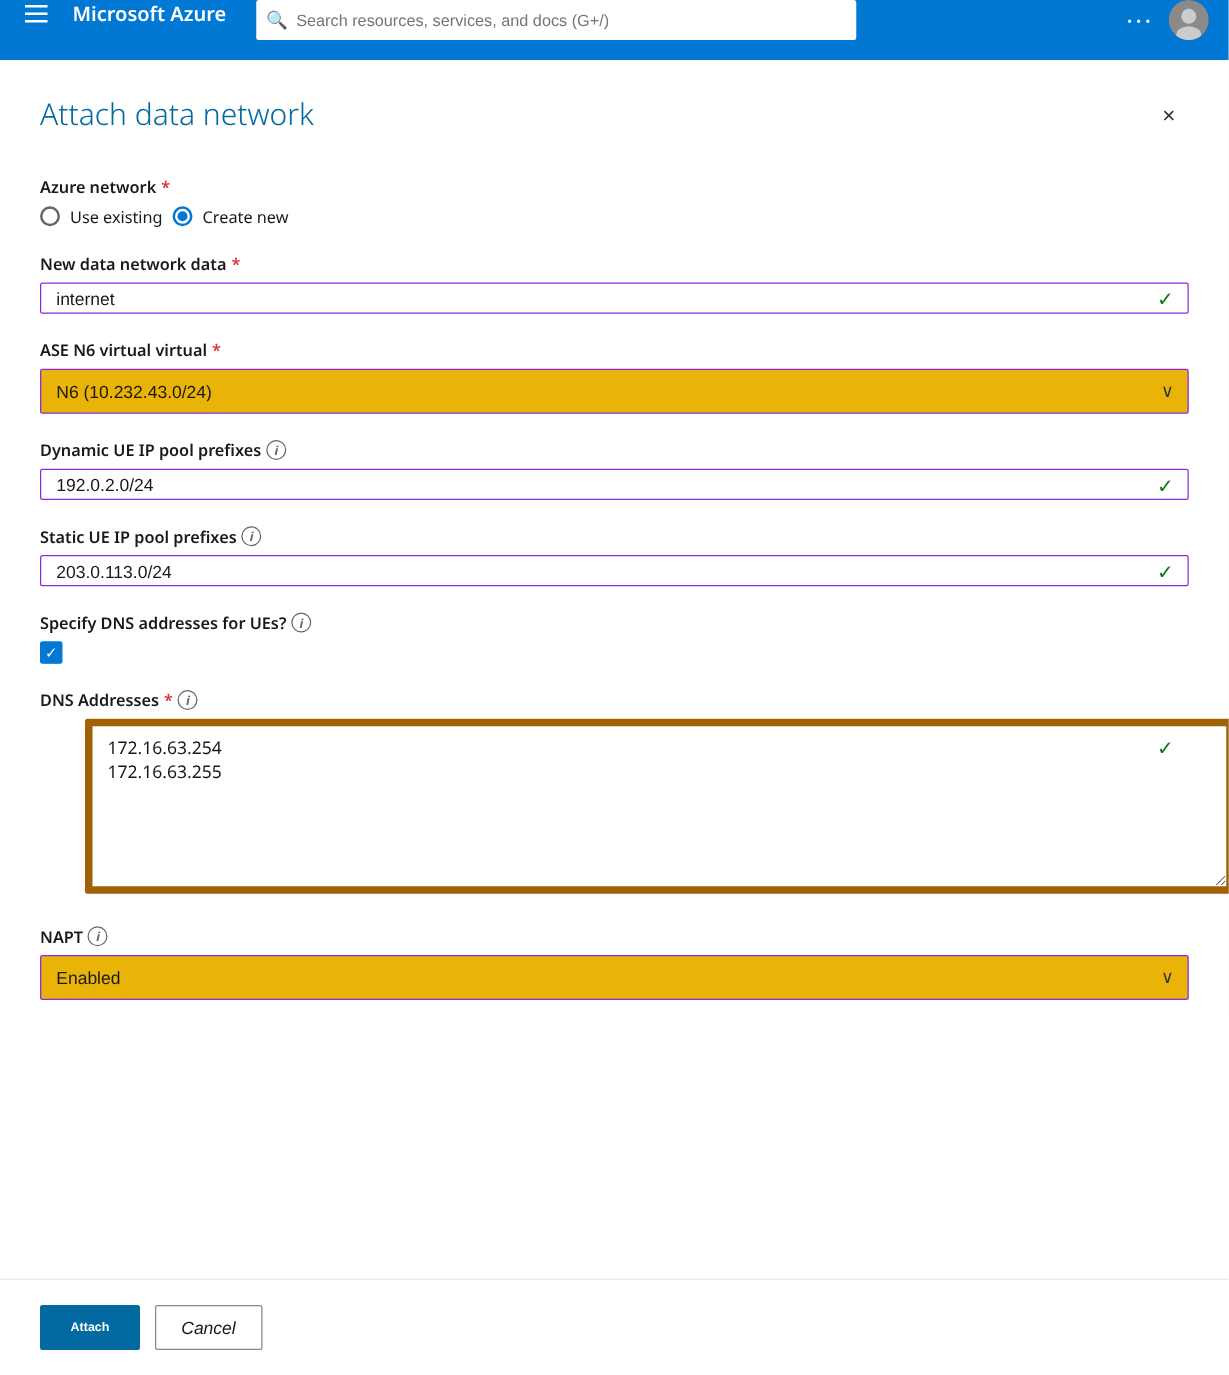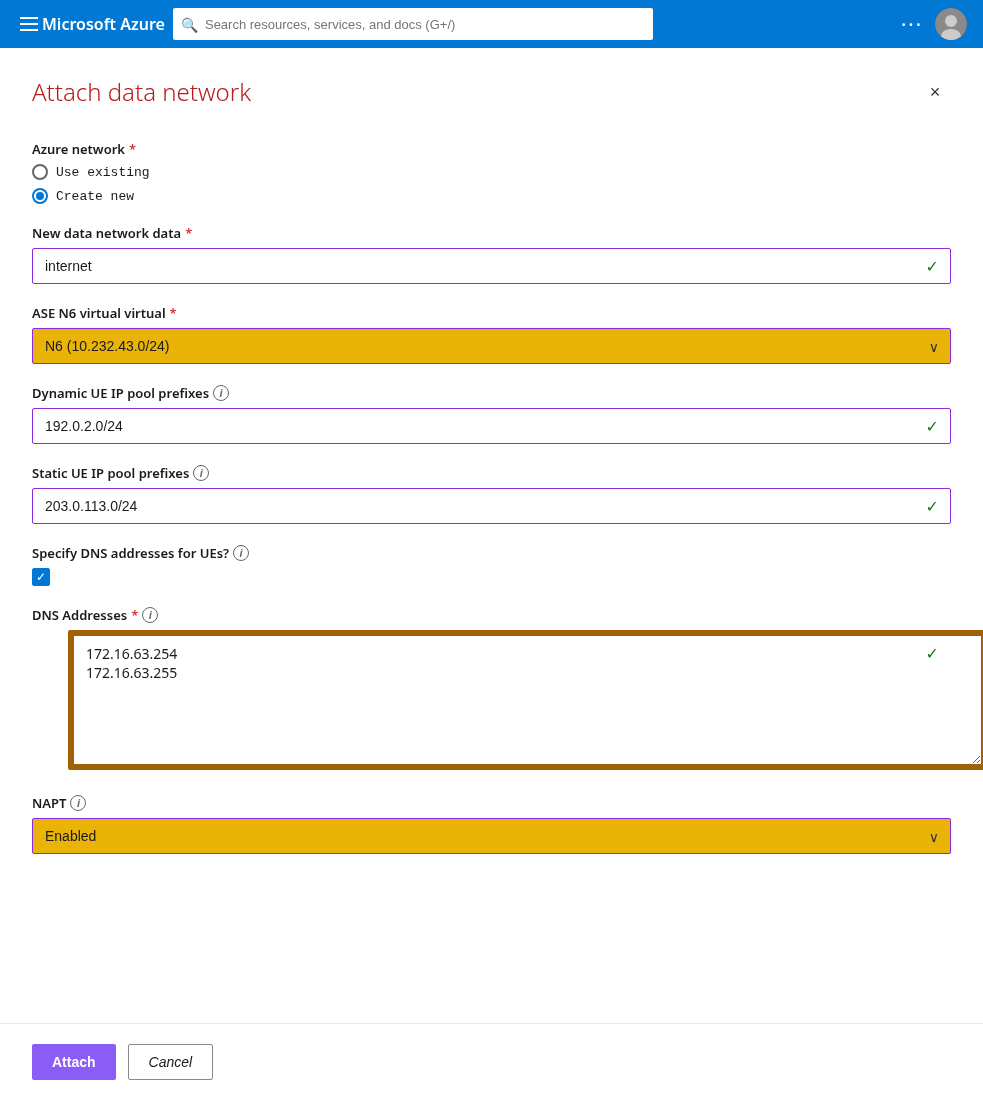--- a/index.html
+++ b/index.html
@@ -9,22 +9,23 @@
       background: #f3f2f1;
       width: 983px;
       min-height: 1100px;
     }
 
     
     .navbar {
       background: #0078d4;
       height: 48px;
       display: flex;
-      align-items: center;
+      align-items: flex-start;
       padding: 0 16px;
+      gap: 16px;
     }
     .navbar-hamburger {
       color: white;
       font-size: 18px;
       cursor: pointer;
       display: flex;
       flex-direction: column;
       gap: 4px;
       padding: 4px;
     }
@@ -111,21 +112,21 @@
 
     .dialog-header {
       display: flex;
       align-items: flex-start;
       justify-content: space-between;
       margin-bottom: 32px;
     }
     .dialog-title {
       font-size: 24px;
       font-weight: 300;
-      color: #b91c1c;
+      color: #0369a1;
       line-height: 1.3;
     }
     .close-button {
       background: none;
       border: none;
       cursor: pointer;
       font-size: 18px;
       color: #333;
       padding: 4px;
       display: flex;
@@ -164,23 +165,22 @@
       font-size: 10px;
       color: #666;
       cursor: pointer;
       font-style: italic;
       font-weight: bold;
     }
 
     
     .radio-group {
       display: flex;
-      flex-direction: column;
+      flex-direction: row;
       gap: 8px;
-      font-family: Liberation Mono, monospace;
     }
     .radio-option {
       display: flex;
       align-items: center;
       gap: 8px;
       cursor: pointer;
     }
     .radio-input {
       width: 16px;
       height: 16px;
@@ -205,21 +205,21 @@
       font-size: 13px;
       color: #1a1a1a;
     }
 
     
     .text-input-wrapper {
       position: relative;
     }
     .text-input {
       width: 100%;
-      height: 36px;
+      height: 25px;
       border: 1px solid #8a2be2;
       border-radius: 2px;
       padding: 0 36px 0 12px;
       font-size: 14px;
       color: #1a1a1a;
       outline: none;
       background: white;
     }
     .input-check {
       position: absolute;
@@ -314,26 +314,26 @@
       left: 0;
       right: 0;
       padding: 20px 32px;
       border-top: 1px solid #edebe9;
       background: white;
       display: flex;
       gap: 12px;
       align-items: center;
     }
     .btn-primary {
-      background: #8b5cf6;
+      background: #0369a1;
       color: white;
       border: none;
       height: 36px;
       padding: 0 20px;
-      font-size: 14px;
+      font-size: 10px;
       font-weight: 600;
       border-radius: 2px;
       cursor: pointer;
       min-width: 80px;
     }
     .btn-secondary {
       background: white;
       color: #1a1a1a;
       border: 1px solid #8a8886;
       height: 36px;

